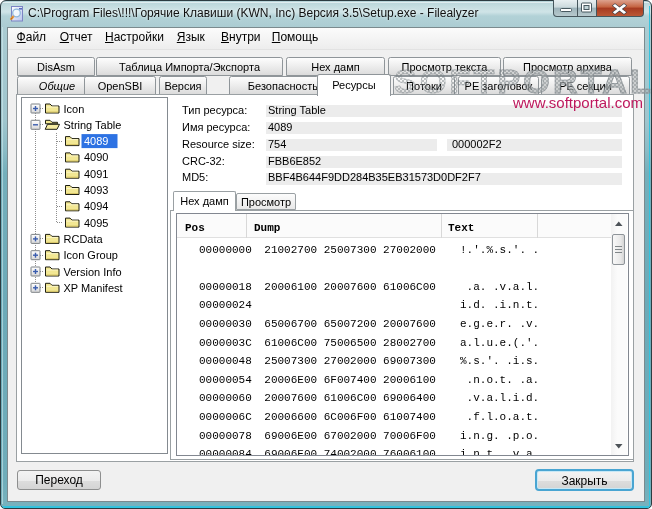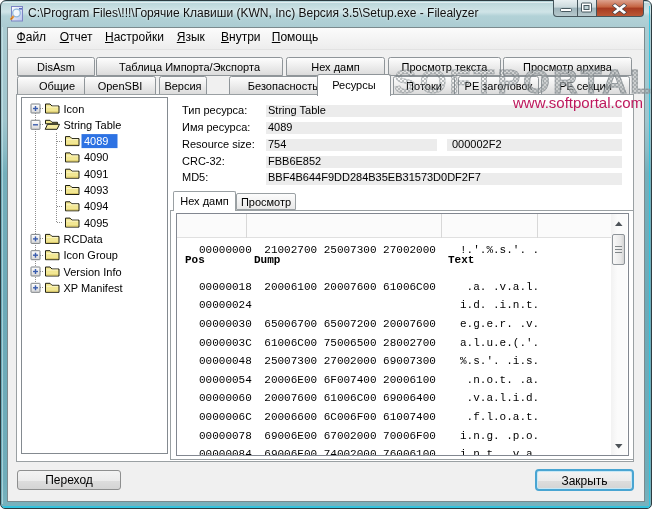--- a/index.html
+++ b/index.html
@@ -23,21 +23,21 @@
 #page{position:absolute;left:8px;top:66px;width:618px;height:368px;background:#ffffff;border:1px solid #9aa0a3;}
 #tree{position:absolute;left:13px;top:69px;width:147px;height:357px;background:#fff;border:1px solid #848a90;}
 .lbl{position:absolute;font-size:11px;color:#000;white-space:nowrap;}
 .vbox{position:absolute;background:#ececec;height:12px;}
 .vtxt{position:absolute;font-size:11px;color:#000;white-space:nowrap;}
 .stab{position:absolute;border:1px solid #9aa0a3;border-radius:2px 2px 0 0;background:linear-gradient(180deg,#fcfcfc,#e8e8e8);font-size:11px;text-align:center;white-space:nowrap;}
 .stab.sel{background:#ffffff;border-bottom:none;z-index:4;}
 #subpanel{position:absolute;left:162px;top:182px;width:464px;height:250px;background:#fff;border:1px solid #9aa0a3;}
 #hextable{position:absolute;left:168px;top:185px;width:453px;height:243px;background:#fff;border:1px solid #828790;overflow:hidden;}
 #hexhdr{position:absolute;left:0;top:0;width:434px;height:24px;background:#fbfbfb;border-bottom:1px solid #e0e0e0;}
-.hh{position:absolute;top:8px;font-family:"Liberation Mono",monospace;font-size:11px;font-weight:bold;color:#000;margin-top:32px;}
+.hh{position:absolute;top:8px;font-family:"Liberation Mono",monospace;font-size:11px;font-weight:bold;color:#000;}
 .hsep{position:absolute;top:0;width:1px;height:24px;background:#d8d8d8;}
 .hrow{position:absolute;left:12px;width:451px;height:14px;font-family:"Liberation Mono",monospace;font-size:11px;line-height:14px;color:#000;white-space:pre;}
 .hrow b{position:absolute;top:0;font-weight:normal;}
 #vsb{position:absolute;left:434px;top:0;width:16px;height:241px;background:linear-gradient(90deg,#f2f2f2,#fbfbfb 40%,#fbfbfb);}
 #vsb .thumb{position:absolute;left:1px;top:20px;width:13px;height:31px;border:1px solid #8e9499;border-radius:2px;background:linear-gradient(90deg,#f8f8f8,#e8e8e8 70%,#d5d5d5);}
 .btn{position:absolute;border:1px solid #8e8f8f;border-radius:3px;background:linear-gradient(180deg,#f3f3f3 0,#ebebeb 55%,#dddddd 55%,#d4d4d4 100%);font-size:12px;color:#000;text-align:center;}
 #wm{position:absolute;left:394px;top:62px;font-size:34px;font-weight:bold;letter-spacing:3.2px;color:transparent;-webkit-text-stroke:1px rgba(122,130,134,.55);background:linear-gradient(90deg,rgba(170,175,177,0) 0,rgba(170,175,177,0) 36%,rgba(170,175,177,.5) 52%,rgba(172,177,179,.52) 100%),repeating-conic-gradient(rgba(112,121,124,.58) 0 25%,rgba(255,255,255,0) 0 50%) 0 0/4px 4px;-webkit-background-clip:text;background-clip:text;white-space:nowrap;z-index:20;-webkit-mask-image:linear-gradient(90deg,rgba(0,0,0,.68) 0,rgba(0,0,0,.9) 45%,#000 75%);mask-image:linear-gradient(90deg,rgba(0,0,0,.68) 0,rgba(0,0,0,.9) 45%,#000 75%);}
 #wmurl{position:absolute;left:469px;top:94px;font-size:15px;color:#be185d;z-index:20;margin-left:44px;}
 </style>
 </head>
@@ -88,21 +88,21 @@
     <div class="mi" style="left:51.7px"><u>О</u>тчет</div>
     <div class="mi" style="left:97px"><u>Н</u>астройки</div>
     <div class="mi" style="left:168.8px"><u>Я</u>зык</div>
     <div class="mi" style="left:213px"><u>В</u>нутри</div>
     <div class="mi" style="left:263.8px"><u>П</u>омощь</div>
     <div class="tab" style="left:88px;top:29px;width:187px;">Таблица Импорта/Экспорта</div>
     <div class="tab" style="left:9px;top:29px;width:78px;">DisAsm</div>
     <div class="tab" style="left:278px;top:29px;width:99px;">Нех дамп</div>
     <div class="tab" style="left:380px;top:29px;width:113px;">Просмотр текста</div>
     <div class="tab" style="left:495px;top:29px;width:129px;">Просмотр архива</div>
-    <div class="tab" style="left:9px;top:48px;width:80px;">Общие</div>
+    <div class="tab" style="left:9px;top:48px;width:80px;font-style:italic;">Общие</div>
     <div class="tab" style="left:76px;top:48px;width:72px;">OpenSBI</div>
     <div class="tab" style="left:151px;top:48px;width:48px;">Версия</div>
     <div class="tab" style="left:221px;top:48px;width:90px;text-align:right;">Безопасность</div>
     <div class="tab sel" style="left:308.6px;top:46px;width:74.6px;height:22px;line-height:20px;">Ресурсы</div>
     <div class="tab" style="left:385px;top:48px;width:62px;">Потоки</div>
     <div class="tab" style="left:450px;top:48px;width:81px;">PE заголовок</div>
     <div class="tab" style="left:533px;top:48px;width:89px;">PE секции</div>
     <div id="page"></div>
     <div id="tree"></div>
     <svg class="abs" style="left:14px;top:70px" width="145" height="355" viewBox="0 0 145 355" font-family="Liberation Sans" font-size="11">
@@ -227,18 +227,18 @@
             <svg width="11" height="29" style="position:absolute;left:0;top:0">
               <g stroke="#808689" stroke-width="1">
                 <line x1="2" y1="11.5" x2="9" y2="11.5"></line>
                 <line x1="2" y1="14.5" x2="9" y2="14.5"></line>
                 <line x1="2" y1="17.5" x2="9" y2="17.5"></line>
               </g>
             </svg>
           </div>
       </div>
     </div>
-    <div class="btn" style="left:9px;top:442px;width:104px;height:20px;line-height:18px;">Переход</div>
+    <div class="btn" style="left:9px;top:442px;width:84px;height:20px;line-height:18px;">Переход</div>
     <div class="btn" style="left:527px;top:441px;width:99px;height:22px;line-height:20px;border:2px solid #49a5d2;box-shadow:inset 0 0 0 1px #c7e8f6;border-radius:4px;">Закрыть</div>
   </div>
   <div id="wm">SOFTPORTAL</div>
   <div id="wmurl">www.softportal.com</div>
 </div>
 
 </body></html>

